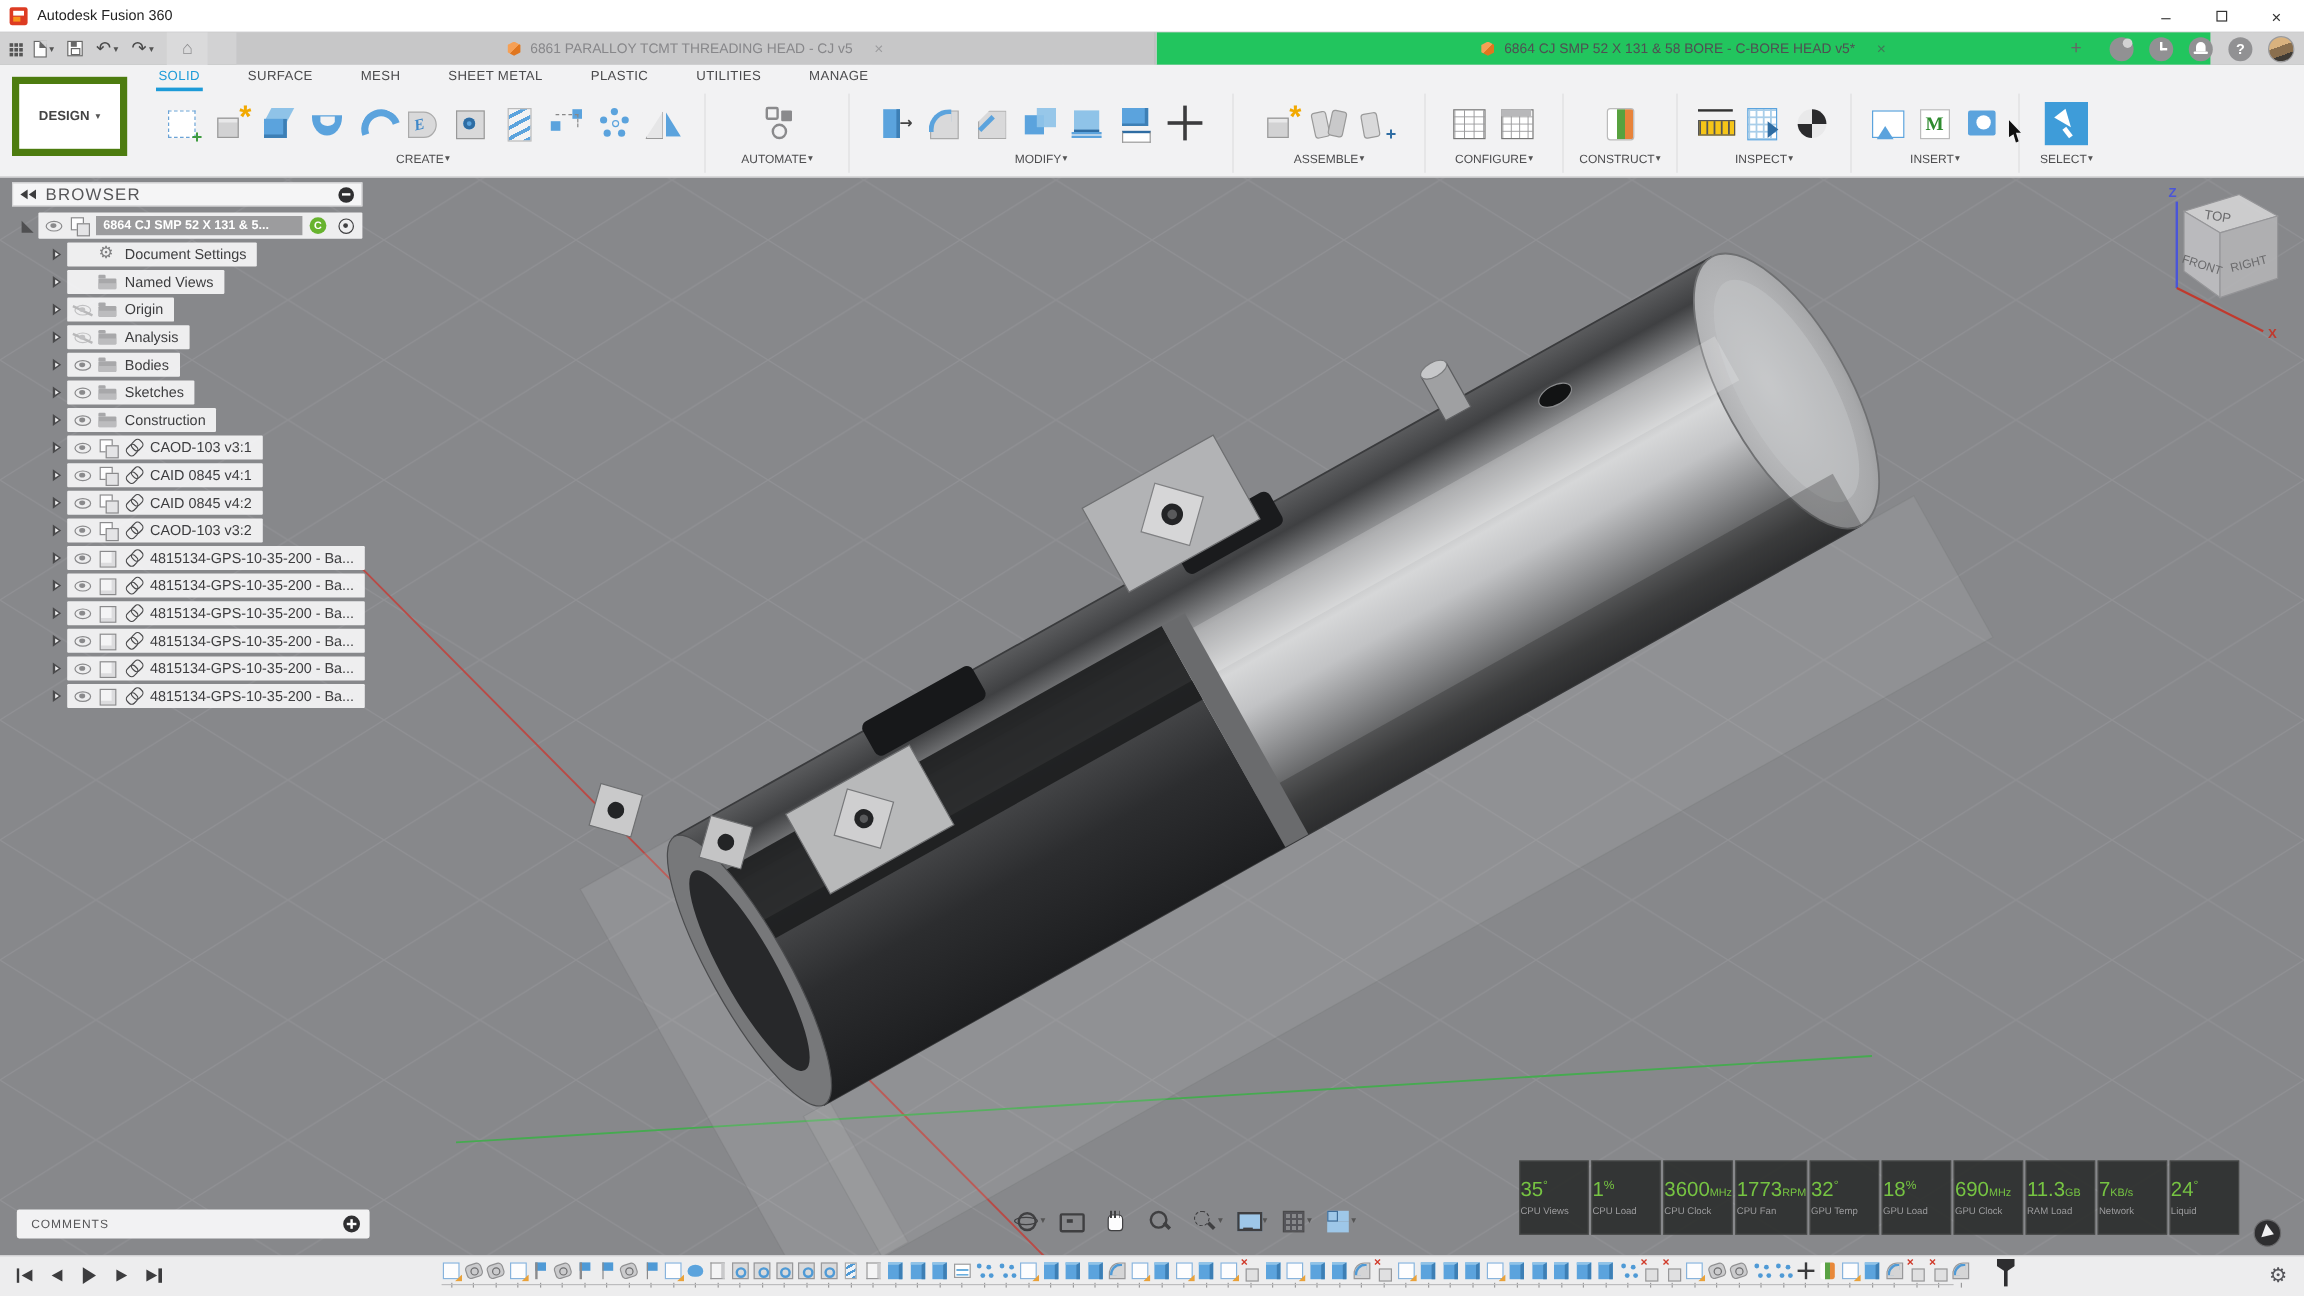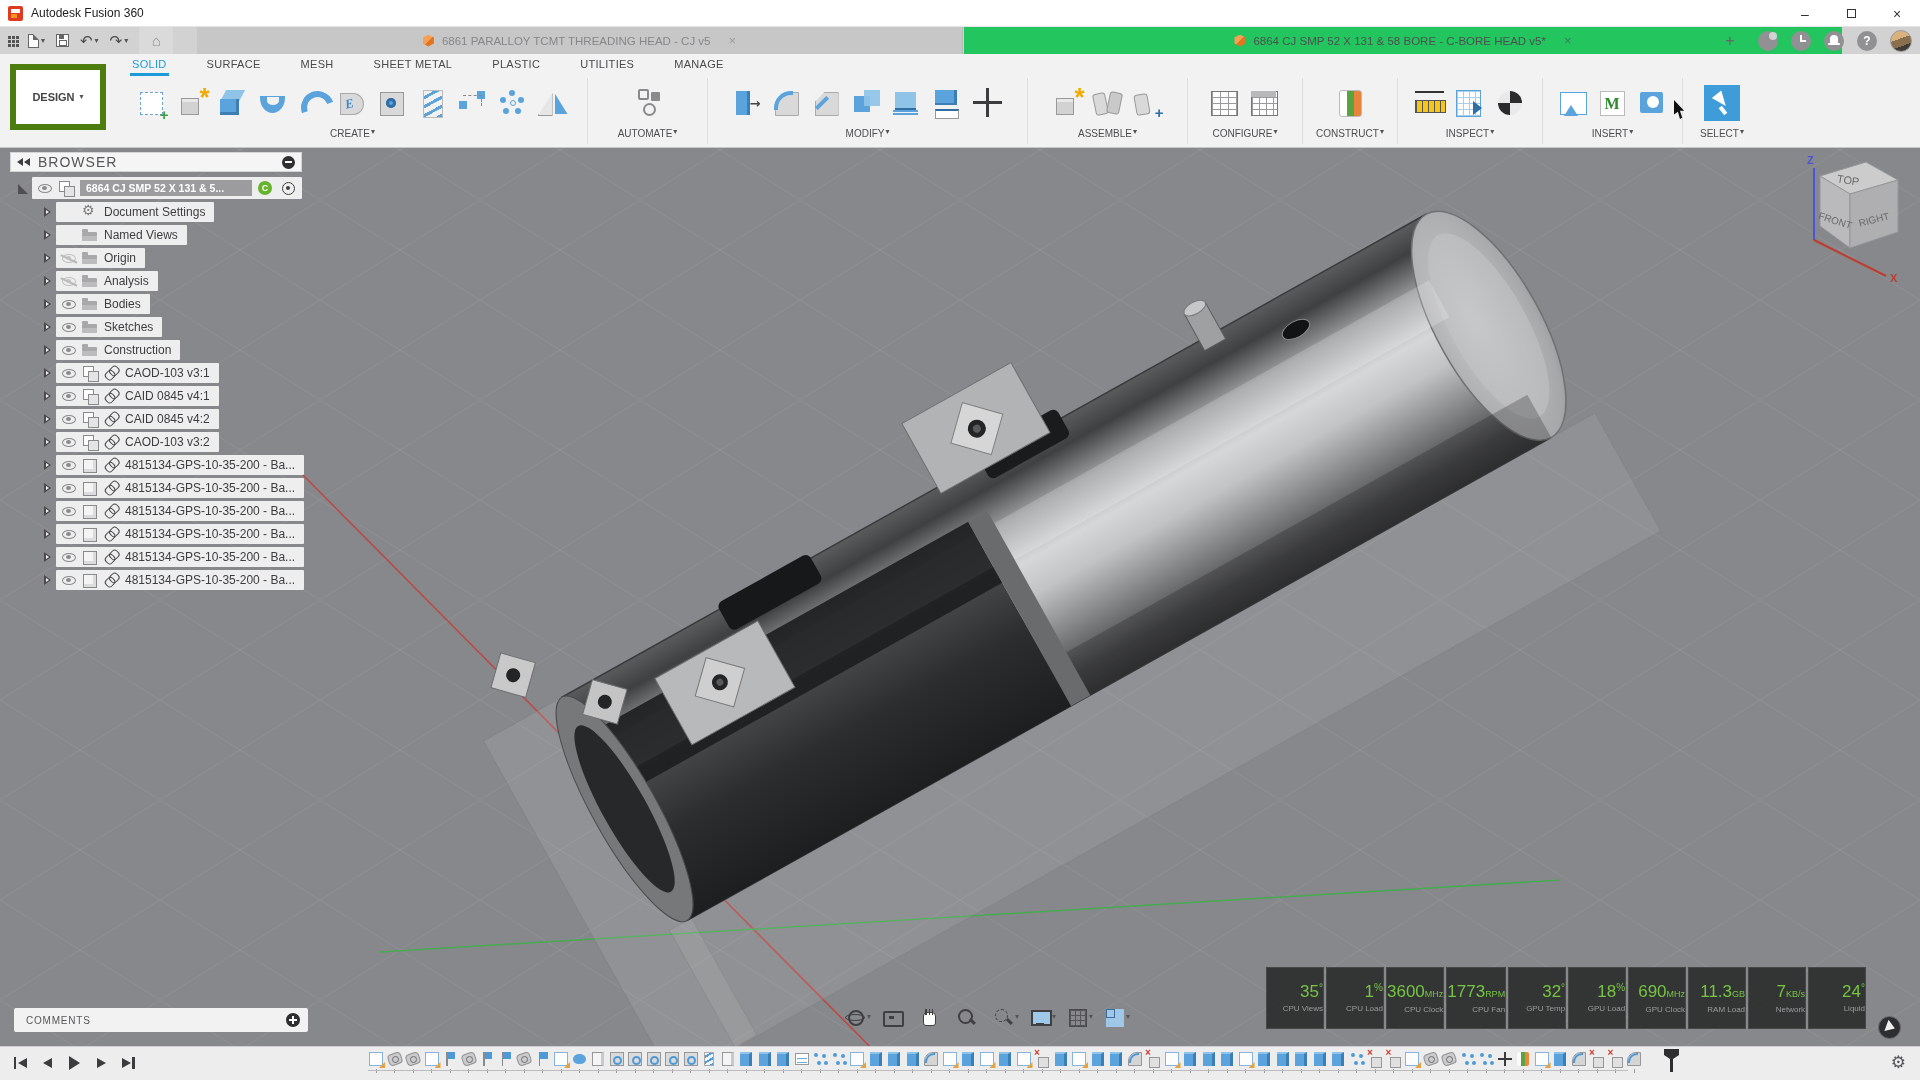--- a/index.html
+++ b/index.html
@@ -195,21 +195,21 @@
 .zoomi::after{left:13px;top:13px;width:7px;height:2.6px;background:#3f3f41;transform:rotate(45deg)}
 .fit::before{left:2px;top:2px;width:11px;height:11px;border:1.6px dashed #3f3f41;border-radius:50%}
 .fit::after{left:13px;top:13px;width:7px;height:2.6px;background:#3f3f41;transform:rotate(45deg)}
 .dispset::before{left:1px;top:3px;width:17px;height:12px;border:2px solid #3f3f41;background:#9ec7e8}
 .dispset::after{left:6px;top:16px;width:8px;height:2px;background:#3f3f41}
 .gridi::before{left:2px;top:2px;width:16px;height:16px;border:1px solid #4a4a4c;background-image:linear-gradient(#55555a 1.4px,transparent 1.4px),linear-gradient(90deg,#55555a 1.4px,transparent 1.4px);background-size:5px 5px}
 .vports::before{left:2px;top:2px;width:7px;height:7px;background:#9ec7e8;border:1.4px solid #3f6d99;box-shadow:9px 0 0 #9ec7e8,0 9px 0 #9ec7e8,9px 9px 0 #9ec7e8}
 
 
 .perf{position:absolute;left:1266px;top:967px;width:600px;height:62px;display:flex;gap:2px;z-index:10}
-.pcell{flex:1;background:rgba(42,44,43,.9);border:1px solid rgba(90,92,90,.5);display:flex;flex-direction:column;align-items:flex-end;justify-content:center;gap:2px}
+.pcell{flex:1;background:rgba(42,44,43,.9);border:1px solid rgba(90,92,90,.5);display:flex;flex-direction:column;align-items:flex-start;justify-content:center;gap:2px}
 .pval{color:#76c442;font-size:17px;line-height:17px;white-space:nowrap}
 .pu{font-size:9px;color:#76c442}
 .pu.sup{position:relative;top:-6px;font-size:10px}
 .plabel{font-size:8px;color:#9b9b9d;white-space:nowrap}
 
 
 .timeline{position:absolute;left:0;bottom:0;width:1920px;height:34px;background:#ededee;border-top:1px solid #cfcfd1;z-index:15}
 .playback{position:absolute;left:10px;top:6px;display:flex;gap:7px}
 .pb{width:20px;height:20px;display:flex;align-items:center;justify-content:center;gap:1.5px}
 .tri-l{width:0;height:0;border:5.5px solid transparent;border-right:9px solid #3c3c3e;border-left:0}

